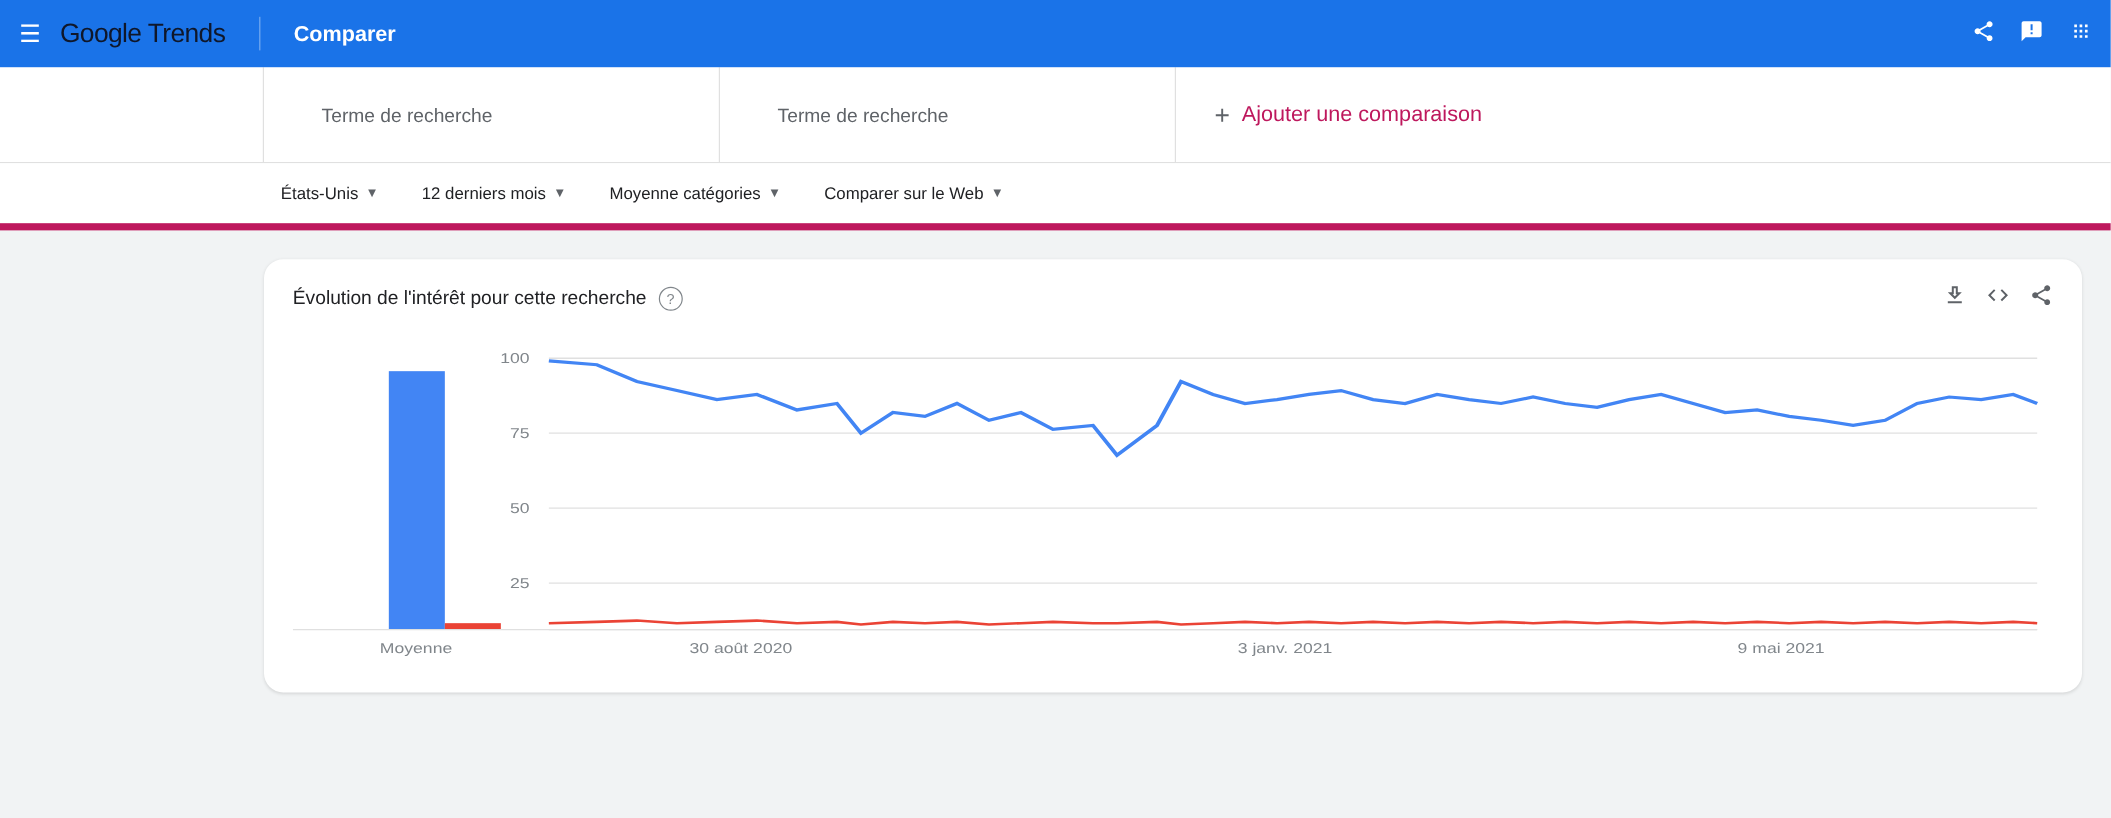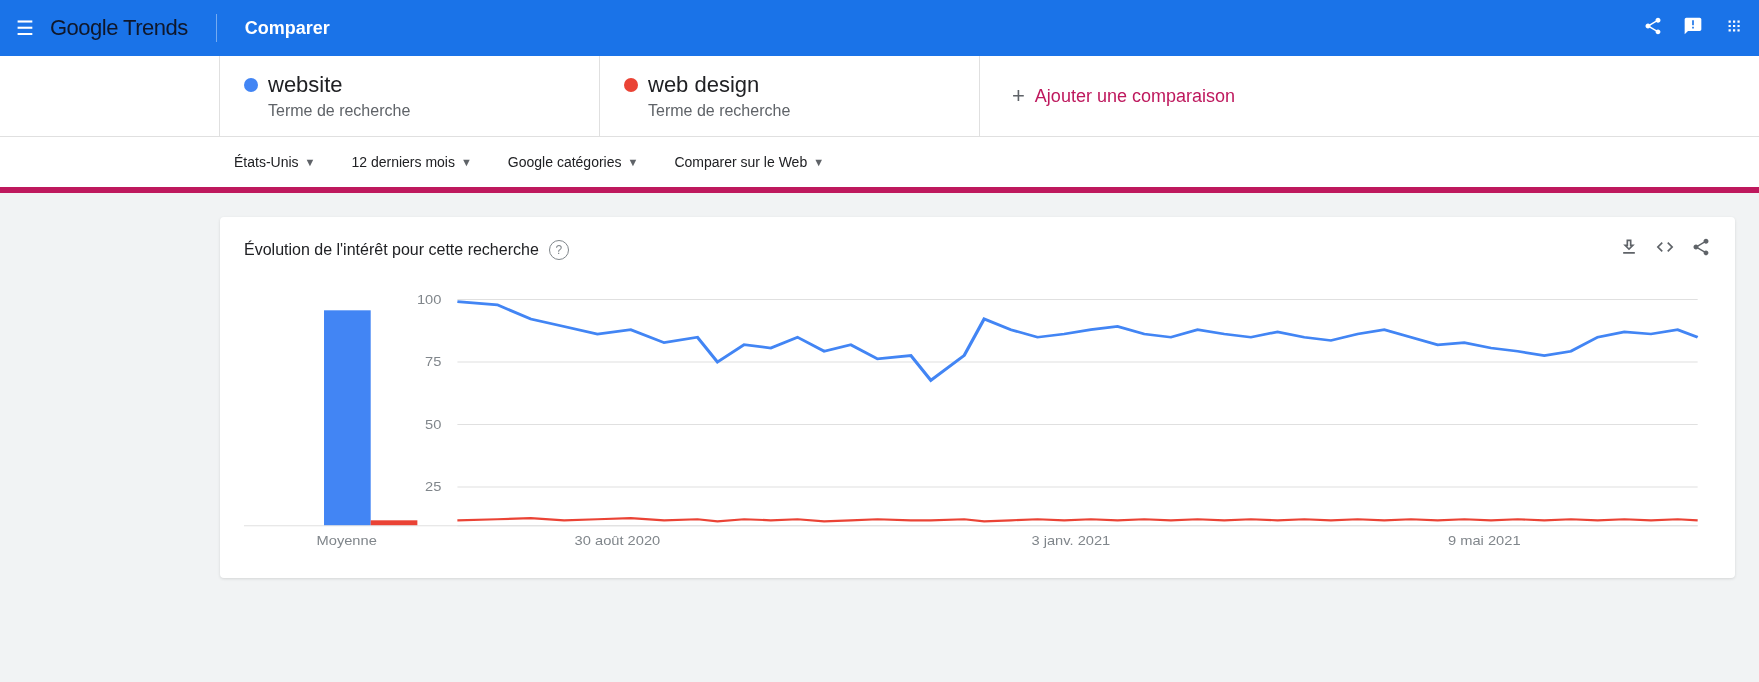--- a/index.html
+++ b/index.html
@@ -97,21 +97,21 @@
     
     .main-content {
       display: flex;
       padding: 24px 24px 24px 220px;
       gap: 16px;
     }
 
     
     .chart-card {
       background: white;
-      border-radius: 4px;
+      border-radius: 16px;
       box-shadow: 0 1px 3px rgba(0,0,0,0.12);
       flex: 1;
       padding: 20px 24px;
     }
     .chart-header {
       display: flex;
       align-items: center;
       justify-content: space-between;
       margin-bottom: 16px;
     }
@@ -167,53 +167,45 @@
         </svg>
     </span>
   </div>
 </header>
 
 <div class="search-section">
   <div class="search-left-spacer"></div>
   <div class="search-terms">
 
     <div class="search-term">
-      <div class="term-name-row">
-        <div class="term-dot" style="background:#4285f4;"></div>
-        <span class="term-name">website</span>
-      </div>
       <div class="term-sub">Terme de recherche</div>
     </div>
 
     <div class="search-term">
-      <div class="term-name-row">
-        <div class="term-dot" style="background:#ea4335;"></div>
-        <span class="term-name">web design</span>
-      </div>
       <div class="term-sub">Terme de recherche</div>
     </div>
 
     <div class="add-comparison">
       <span class="add-plus">+</span>
       <span class="add-label">Ajouter une comparaison</span>
     </div>
   </div>
 </div>
 
 <div class="filter-bar">
   <button class="filter-btn">
     <span>États-Unis</span>
     <span class="filter-chevron">▼</span>
   </button>
   <button class="filter-btn">
     <span>12 derniers mois</span>
     <span class="filter-chevron">▼</span>
   </button>
   <button class="filter-btn">
-    <span>Google catégories</span>
+    <span>Moyenne catégories</span>
     <span class="filter-chevron">▼</span>
   </button>
   <button class="filter-btn">
     <span>Comparer sur le Web</span>
     <span class="filter-chevron">▼</span>
   </button>
 </div>
 
 <div class="main-content">
   <div class="chart-card">

